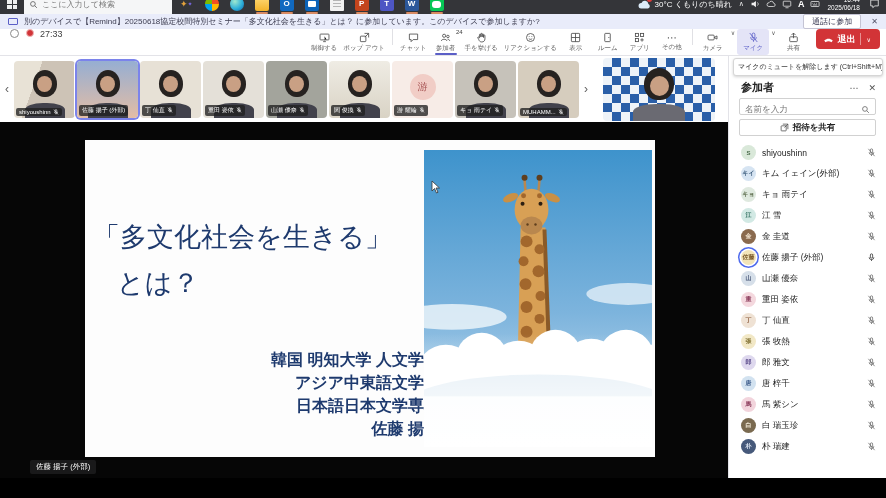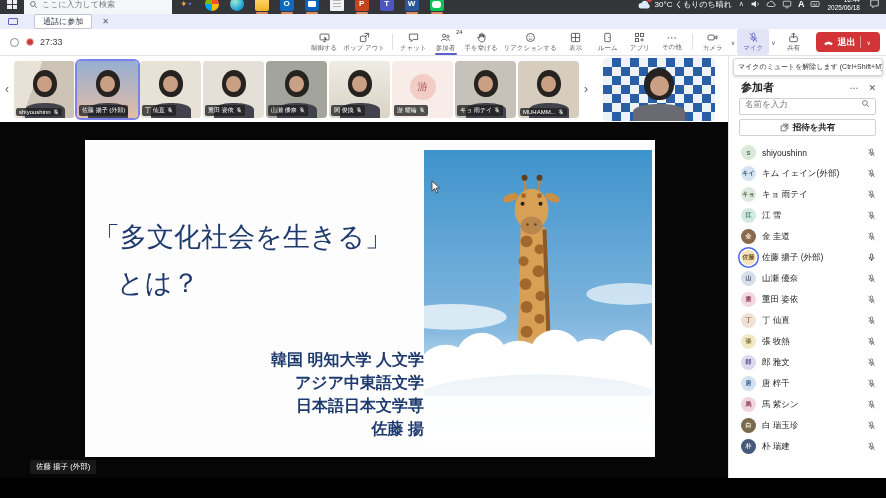--- a/index.html
+++ b/index.html
@@ -15,21 +15,21 @@
   .tb-ctrls { display:flex; gap:12px; color:#5a5a5a; font-size:8px; align-items:center; }
 
   
   .banner { position:absolute; left:0; top:14px; width:886px; height:15px; background:#e9ecfa; display:flex; align-items:center; padding:0 8px; z-index:30; }
   .bn-icon { width:10px; height:7px; border:1px solid #5b5fc7; border-radius:1px; margin-right:6px; flex:none; }
   .bn-text { font-size:8px; color:#3c3c50; white-space:nowrap; overflow:hidden; flex:1; }
   .bn-join { font-size:8px; color:#30304a; background:#fff; border:1px solid #c4c4d4; border-radius:2px; padding:1px 8px; margin:0 10px; white-space:nowrap; cursor:pointer;text-align:right; }
   .bn-x { font-size:8px; color:#55556a; }
 
   
-  .toolbar { position:absolute; left:0; top:29px; width:886px; height:27px; background:#fff; border-bottom:1px solid #e3e3e8; display:flex; align-items:center; padding:0 6px; z-index:30; }
+  .toolbar { position:absolute; left:0; top:29px; width:886px; height:27px; background:#fff; border-bottom:1px solid #e3e3e8; display:flex; align-items:flex-start; padding:0 6px; z-index:30; }
   .presence { width:9px; height:9px; border:1.5px solid #8a8a8a; border-radius:50%; margin:0 7px 0 4px; }
   .recdot { width:8px; height:8px; background:#d13438; border-radius:50%; border:1.5px solid #f0b8b8; margin-right:6px; }
   .timer { font-size:9px; color:#424242; margin-right:4px; }
   .tspacer { flex:1; }
   .tsep { width:1px; height:16px; background:#e0e0e4; margin:0 4px; }
   .tbtn { position:relative; display:flex; flex-direction:column; align-items:center; justify-content:center; gap:1px; min-width:32px; height:26px; background:none; border:none; cursor:pointer; padding:0 3px; }
   .tbtn svg { width:11px; height:11px; stroke:#494949; fill:none; stroke-width:1.2; }
   .tlbl { font-size:6.5px; color:#616161; white-space:nowrap; }
   .tbadge { position:absolute; top:0; right:-1px; font-size:6px; color:#424242; }
   .selbar { position:absolute; bottom:0; left:50%; width:22px; height:2px; margin-left:-11px; background:#5b5fc7; border-radius:2px; }
@@ -72,21 +72,21 @@
   .sl-img { position:absolute; left:339px; top:10px; width:228px; height:297px; }
   .cursor { position:absolute; left:346px; top:40px; width:10px; height:14px; }
   .presenter { position:absolute; left:30px; bottom:4px; background:rgba(28,28,30,.88); color:#fff; font-size:7.5px; padding:2px 6px; border-radius:2px; }
 
   
   .sidebar { position:absolute; left:728px; top:56px; width:158px; height:422px; background:#fff; border-left:1px solid #e3e3e8; z-index:20; }
   .tooltip { position:absolute; left:4px; top:2px; right:3px; background:#fff; border:1px solid #d6d6d6; border-radius:3px; box-shadow:0 1px 3px rgba(0,0,0,.18); font-size:7px; color:#333; padding:3px 4px; text-align:center; white-space:nowrap; overflow:hidden; z-index:5; }
   .phead { position:absolute; left:12px; right:10px; top:24px; display:flex; align-items:center; }
   .ptitle { font-size:11px; font-weight:bold; color:#242424; flex:1; }
   .phicons { display:flex; gap:10px; color:#555; font-size:9px; }
-  .psearch { position:absolute; left:10px; right:10px; top:42px; height:17px; border:1px solid #d1d1d1; border-radius:2px; display:flex; align-items:flex-start; }
+  .psearch { position:absolute; left:10px; right:10px; top:42px; height:17px; border:1px solid #d1d1d1; border-radius:2px; display:flex; align-items:flex-end; }
   .psearch input { border:none; outline:none; flex:1; font-size:8.5px; padding:0 5px; color:#333; min-width:0; background:transparent; font-family:inherit; }
   .psearch svg { width:9px; height:9px; stroke:#616161; fill:none; stroke-width:1.4; margin-right:5px; flex:none; }
   .invite { position:absolute; left:10px; right:10px; top:63px; height:17px; border:1px solid #d1d1d1; border-radius:2px; background:#fff; display:flex; align-items:center; justify-content:center; gap:4px; font-size:8.5px; font-weight:bold; color:#242424; cursor:pointer; font-family:inherit; }
   .invite svg { width:9px; height:9px; stroke:#424242; fill:none; stroke-width:1.3; }
   .plist { position:absolute; left:0; right:0; top:86px; bottom:0; overflow:hidden; }
   .prow { display:flex; align-items:center; height:21px; padding:0 10px 0 12px; gap:6px; cursor:pointer; }
   .pav { width:15px; height:15px; border-radius:50%; font-size:6px; font-weight:bold; display:flex; align-items:center; justify-content:center; flex:none; overflow:hidden; white-space:nowrap; }
   .pav.ring { box-shadow:0 0 0 1.5px #fff, 0 0 0 3px #4f6bed; }
   .pname { font-size:8.5px; color:#242424; flex:1; white-space:nowrap; overflow:hidden; }
   .pmic { width:9px; height:9px; stroke:#616161; fill:none; stroke-width:1.3; flex:none; }
@@ -233,20 +233,21 @@
     <span class="tb-ctrls">
       <span>⋯</span>
       <span>–</span>
       <span>▢</span>
       <span>✕</span>
     </span>
   </div>
 
   <div class="banner">
     <span class="bn-icon"></span>
+    <span class="bn-text">別のデバイスで【Remind】20250618協定校間特別セミナー「多文化社会を生きる」とは？ に参加しています。このデバイスで参加しますか?</span>
     <span class="bn-join">通話に参加</span>
     <span class="bn-x">✕</span>
   </div>
 
   <div class="toolbar">
     <span class="presence"></span>
     <span class="recdot"></span>
     <span class="timer">27:33</span>
     <span class="tspacer"></span>
 

